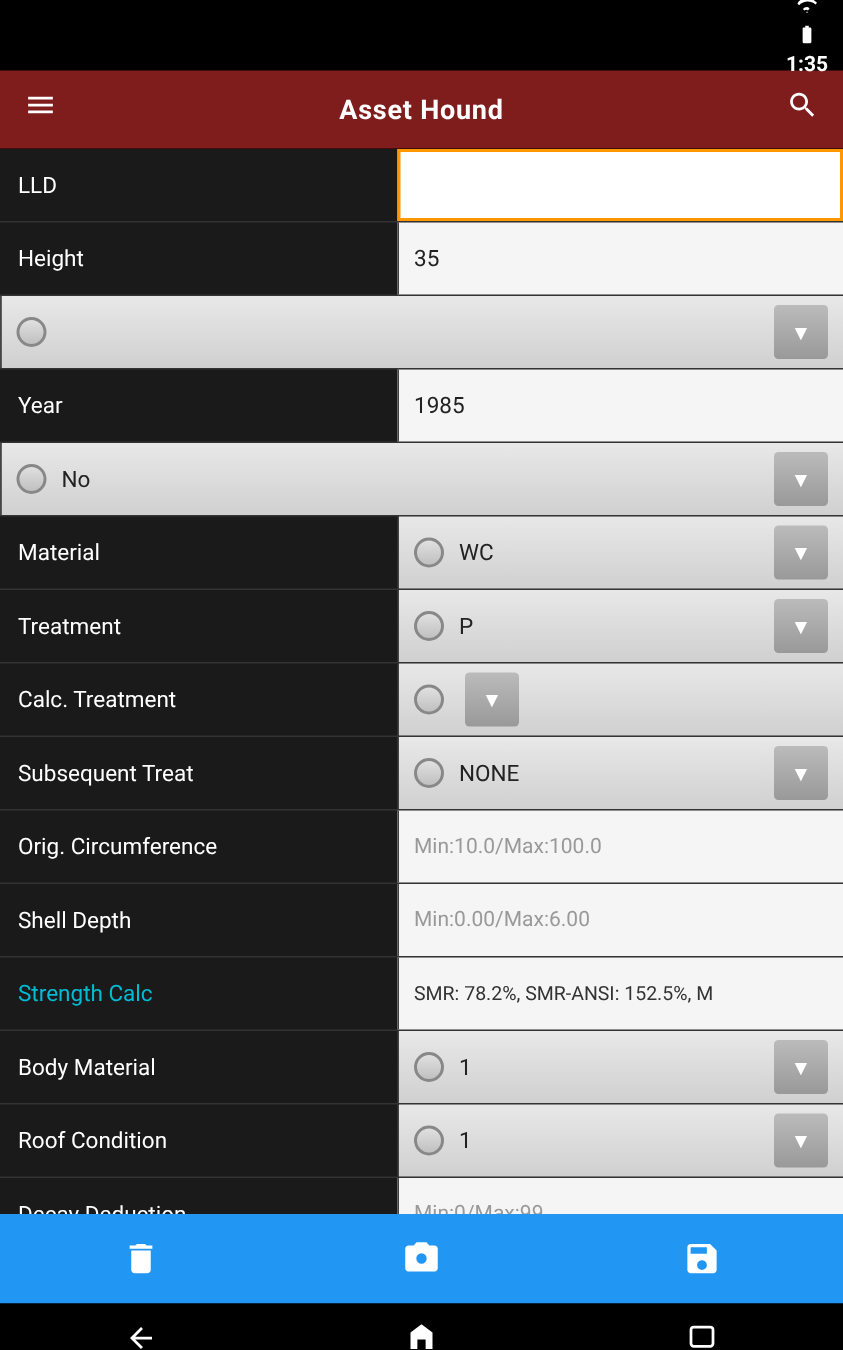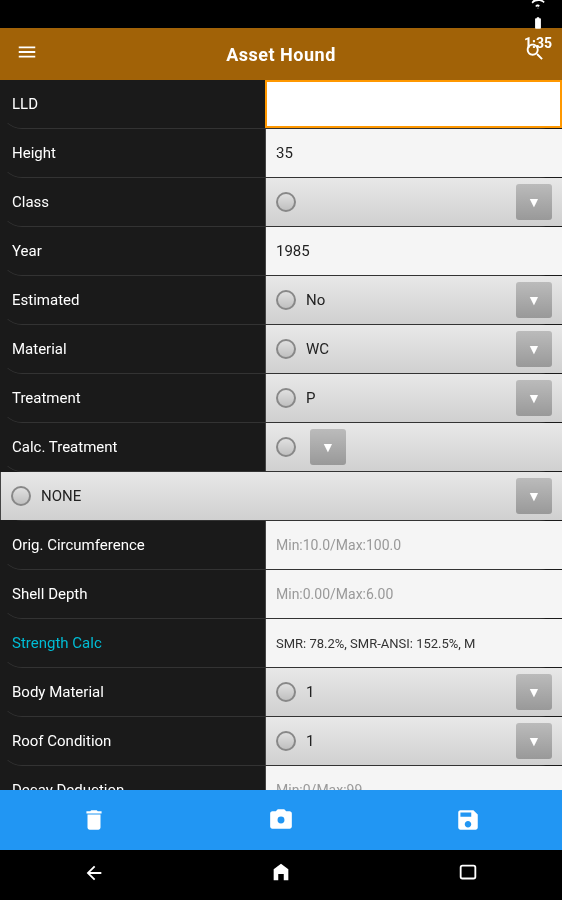--- a/index.html
+++ b/index.html
@@ -28,25 +28,26 @@
       gap: 5px;
       color: #fff;
       font-size: 13px;
       flex-direction: column;
     }
 
     
     .app-bar {
       width: 100%;
       height: 52px;
-      background: #a16207;
+      background: #7f1d1d;
       display: flex;
       align-items: center;
       justify-content: space-between;
       padding: 0 10px;
+      margin-top: 19px;
     }
     .app-bar-title {
       color: #fff;
       font-size: 18px;
       font-weight: bold;
       letter-spacing: 0.5px;
       flex: 1;
       text-align: center;
     }
     .app-bar-icon {
@@ -64,21 +65,20 @@
       overflow-y: auto;
       overflow-x: hidden;
     }
 
     
     .form-row {
       display: flex;
       align-items: center;
       border-bottom: 1px solid #333;
       min-height: 48px;
-      border-radius: 22px;
     }
     .form-label {
       width: 265px;
       min-width: 265px;
       color: #fff;
       font-size: 15px;
       padding: 10px 12px;
       background: #1a1a1a;
     }
     .form-label.teal {
@@ -237,37 +237,35 @@
   </div>
 
   <div class="form-row">
     <div class="form-label">Height</div>
     <div class="form-value">
       <span>35</span>
     </div>
   </div>
 
   <div class="form-row">
-    <div class="form-label">Class</div>
     <div class="dropdown-value">
       <div class="radio-circle"></div>
       <span class="dd-text"></span>
       <div class="dropdown-arrow">▼</div>
     </div>
   </div>
 
   <div class="form-row">
     <div class="form-label">Year</div>
     <div class="form-value">
       <span>1985</span>
     </div>
   </div>
 
   <div class="form-row">
-    <div class="form-label">Estimated</div>
     <div class="dropdown-value">
       <div class="radio-circle"></div>
       <span class="dd-text">No</span>
       <div class="dropdown-arrow">▼</div>
     </div>
   </div>
 
   <div class="form-row">
     <div class="form-label">Material</div>
     <div class="dropdown-value">
@@ -288,20 +286,21 @@
 
   <div class="form-row">
     <div class="form-label">Calc. Treatment</div>
     <div class="dropdown-value">
       <div class="radio-circle"></div>
       <div class="dropdown-arrow">▼</div>
     </div>
   </div>
 
   <div class="form-row">
+    <div class="form-label">Subsequent Treat</div>
     <div class="dropdown-value">
       <div class="radio-circle"></div>
       <span class="dd-text">NONE</span>
       <div class="dropdown-arrow">▼</div>
     </div>
   </div>
 
   <div class="form-row">
     <div class="form-label">Orig. Circumference</div>
     <div class="form-value placeholder">

